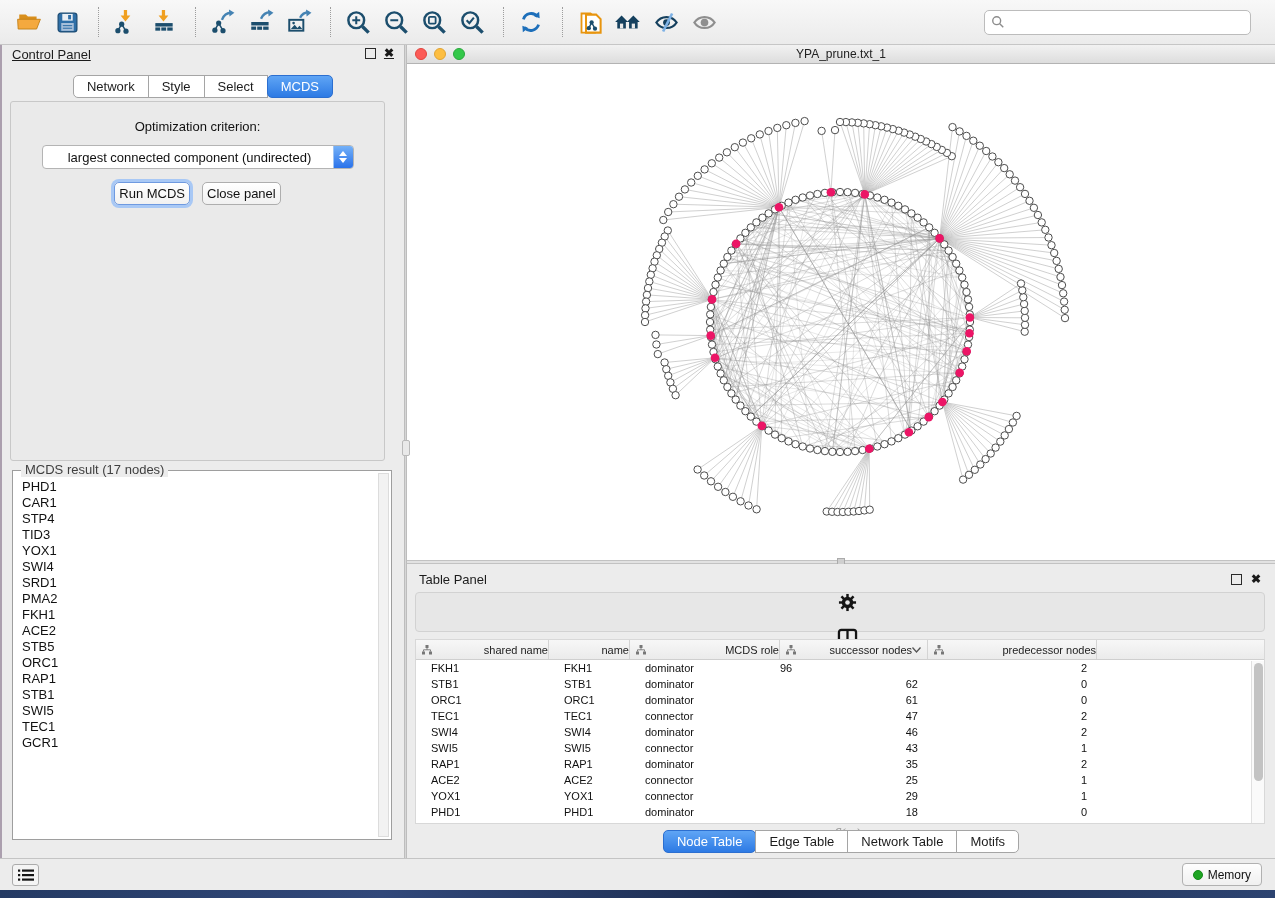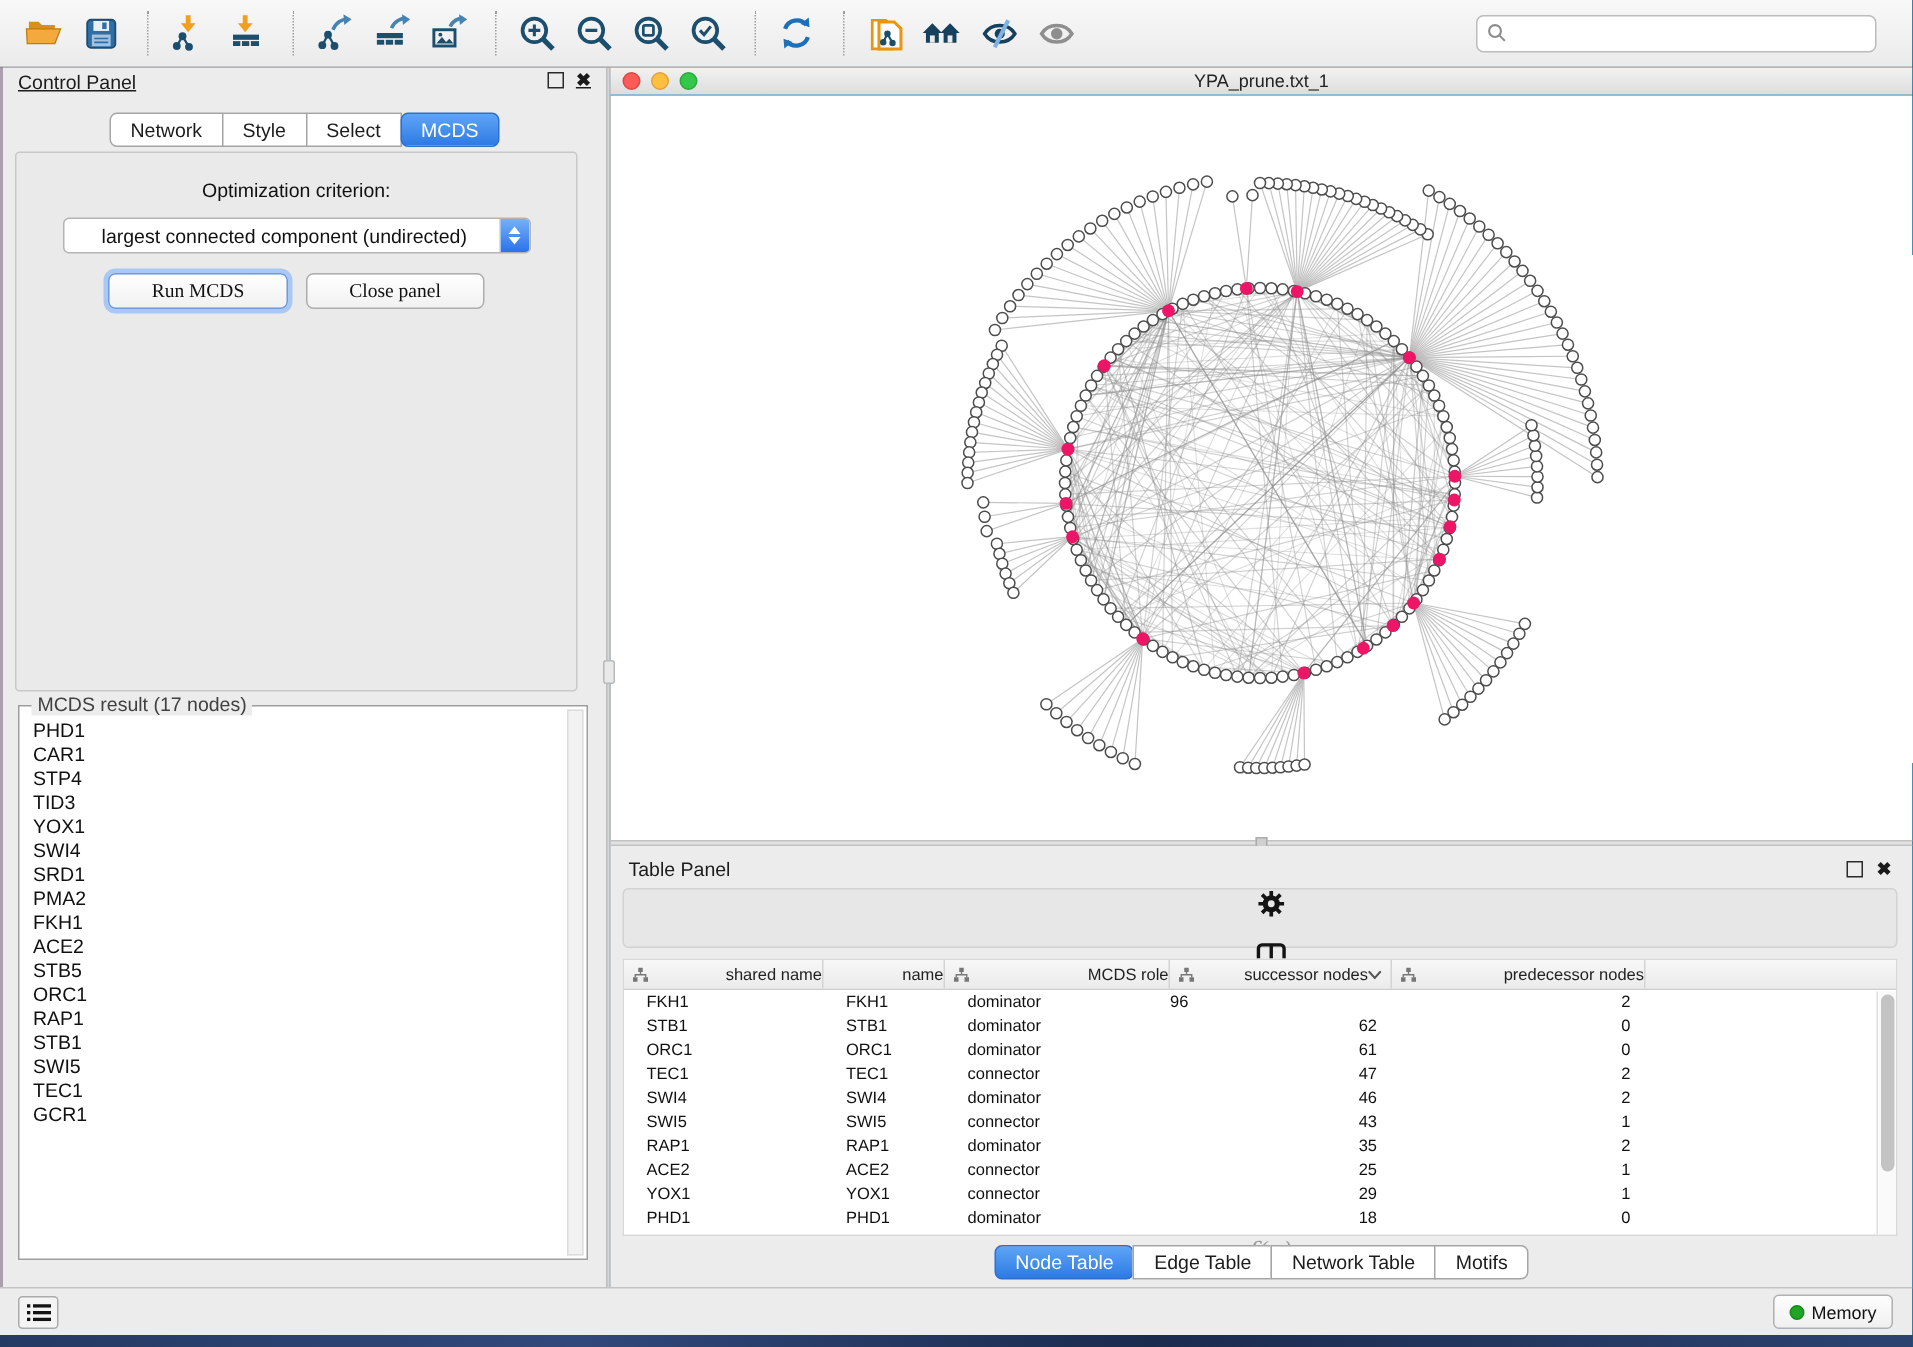--- a/index.html
+++ b/index.html
@@ -39,21 +39,21 @@
   .cp-body { margin:3px 19px 0 8px; height:360px; background:#eaeaea; border:1px solid #c8c8c8; border-radius:3px; text-align:center; }
   .opt-label { margin-top:17px; font-size:13px; color:#111; }
   .dropdown { margin:11px auto 0 auto; width:312px; height:24px; background:#fff; border:1px solid #b4b4b4; border-radius:4px;
     display:flex; align-items:center; overflow:hidden; }
   .dropdown .dd-text { flex:1; font-size:13px; text-align:center; color:#111; padding-left:4px; white-space:nowrap; }
   .dd-spin { width:20px; height:100%; background:linear-gradient(#74b1f8,#2a72ea); border-left:1px solid #9ec4f5;
     display:flex; flex-direction:column; align-items:center; justify-content:center; gap:2px; }
   .tri-up { width:0; height:0; border-left:4px solid transparent; border-right:4px solid transparent; border-bottom:5px solid #fff; }
   .tri-dn { width:0; height:0; border-left:4px solid transparent; border-right:4px solid transparent; border-top:5px solid #fff; }
   .btn-row { margin-top:13px; display:flex; justify-content:center; gap:12px; }
-  .mac-btn { font-size:13px; font-family:Liberation Serif, serif; color:#111; padding:3px 28px;
+  .mac-btn { font-size:13px; font-family:Liberation Sans, sans-serif; color:#111; padding:3px 4px;
     background:linear-gradient(#ffffff,#f1f1f1); border:1px solid #aeaeae; border-radius:5px; }
   .mac-btn.focused { box-shadow:0 0 0 3px #a8c8f5; border-color:#6f9ae0; }
   .groupbox { position:relative; margin:9px 12px 0 10px; height:370px; border:1px solid #9e9e9e; background:#fff; }
   .groupbox .legend { position:absolute; top:-9px; left:8px; background:#ececec; padding:0 4px; font-size:13px; color:#404040; }
   .mcds-list { position:absolute; left:1px; top:8px; right:14px; bottom:2px; overflow:hidden; padding-left:8px; }
   .mcds-list div { font-size:13px; line-height:16px; color:#111; }
   .mcds-scroll { position:absolute; top:2px; right:2px; bottom:2px; width:11px; background:#f2f2f2; border:1px solid #dcdcdc; }
 
   
   .net-titlebar { height:19px; background:linear-gradient(#f2f2f2,#dddddd); border-bottom:1px solid #b3b3b3;

